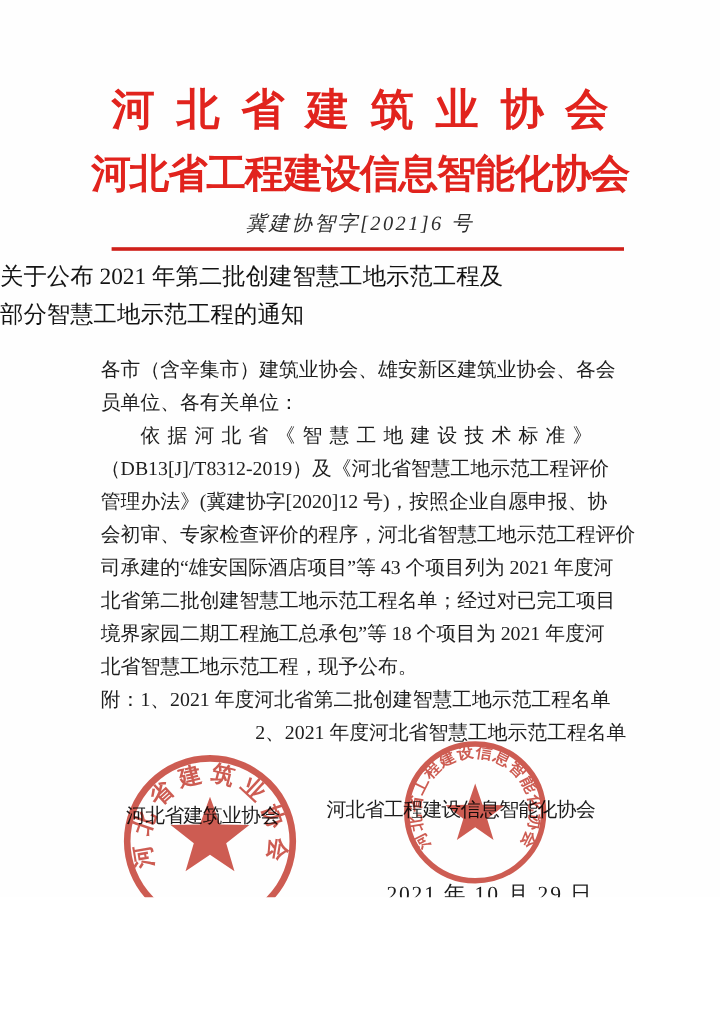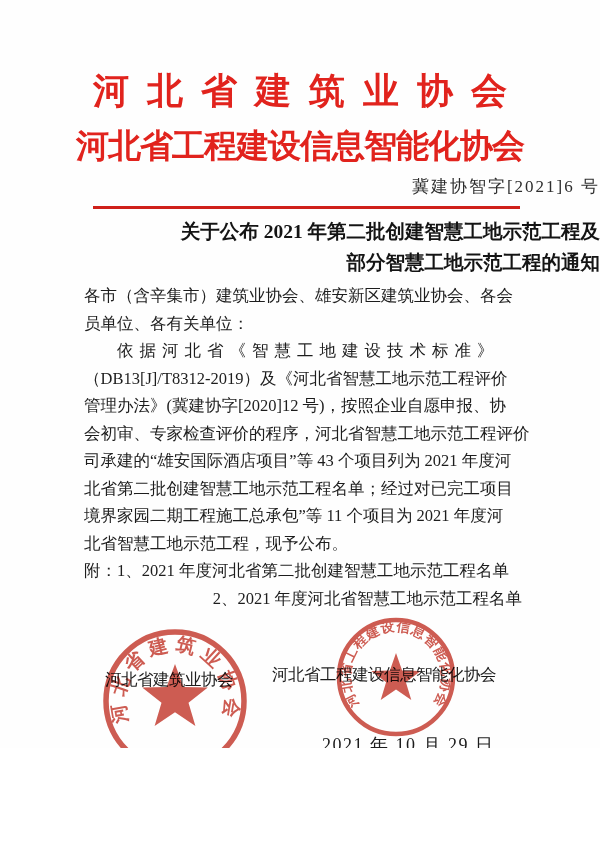--- a/index.html
+++ b/index.html
@@ -23,43 +23,44 @@
   .org2{
     margin:13px 0 0 0;
     text-align:center;
     font-size:33px;font-weight:bold;
     letter-spacing:-1px;
     color:#e1231d;
     line-height:42px;
   }
   .doc-number{
     margin-top:8px;
-    text-align:right;
+    text-align:center;
     font-size:17px;
     letter-spacing:2px;
     color:#2d2d2d;
     line-height:24px;
+    font-style:italic;
   }
   .red-rule{
     margin:7px auto 0 93px;
     width:427px;height:0;
     border-top:3px solid #cf201a;
   }
   
   .notice-title{
     margin-top:7px;
-    text-align:right;
-    font-size:19.5px;font-weight:bold;
+    text-align:left;
+    font-size:19.5px;font-weight:normal;
     color:#141414;
     line-height:31px;
   }
   
   .body-text{
     position:relative;z-index:1;
-    margin:4px 0 0 84px;
+    margin:16px 0 0 84px;
     width:438px;
     font-size:16.5px;
     line-height:27.5px;
     color:#1d1d1d;
   }
   .body-line{white-space:nowrap;}
   .line-wide{letter-spacing:6px;}
   .line-indent{padding-left:33px;}
   .line-indent2{padding-left:37px;text-align:right;}
   
@@ -117,21 +118,21 @@
 
   <div class="body-text">
     <div class="body-line">各市（含辛集市）建筑业协会、雄安新区建筑业协会、各会</div>
     <div class="body-line">员单位、各有关单位：</div>
     <div class="body-line line-indent line-wide">依据河北省《智慧工地建设技术标准》</div>
     <div class="body-line">（DB13[J]/T8312-2019）及《河北省智慧工地示范工程评价</div>
     <div class="body-line">管理办法》(冀建协字[2020]12 号)，按照企业自愿申报、协</div>
     <div class="body-line">会初审、专家检查评价的程序，河北省智慧工地示范工程评价</div>
     <div class="body-line">司承建的“雄安国际酒店项目”等 43 个项目列为 2021 年度河</div>
     <div class="body-line">北省第二批创建智慧工地示范工程名单；经过对已完工项目</div>
-    <div class="body-line">境界家园二期工程施工总承包”等 11 个项目为 2021 年度河</div>
+    <div class="body-line">境界家园二期工程施工总承包”等 18 个项目为 2021 年度河</div>
     <div class="body-line">北省智慧工地示范工程，现予公布。</div>
     <div class="body-line">附：1、2021 年度河北省第二批创建智慧工地示范工程名单</div>
     <div class="body-line line-indent2">2、2021 年度河北省智慧工地示范工程名单</div>
   </div>
 
   <div class="org-label org-label-left">河北省建筑业协会</div>
   <div class="org-label org-label-right">河北省工程建设信息智能化协会</div>
 
   <svg class="seal seal-left" width="148" height="148" viewBox="0 0 148 148">
     <circle cx="74" cy="74" r="69" fill="none" stroke="#c8453a" stroke-width="5.5"></circle>

